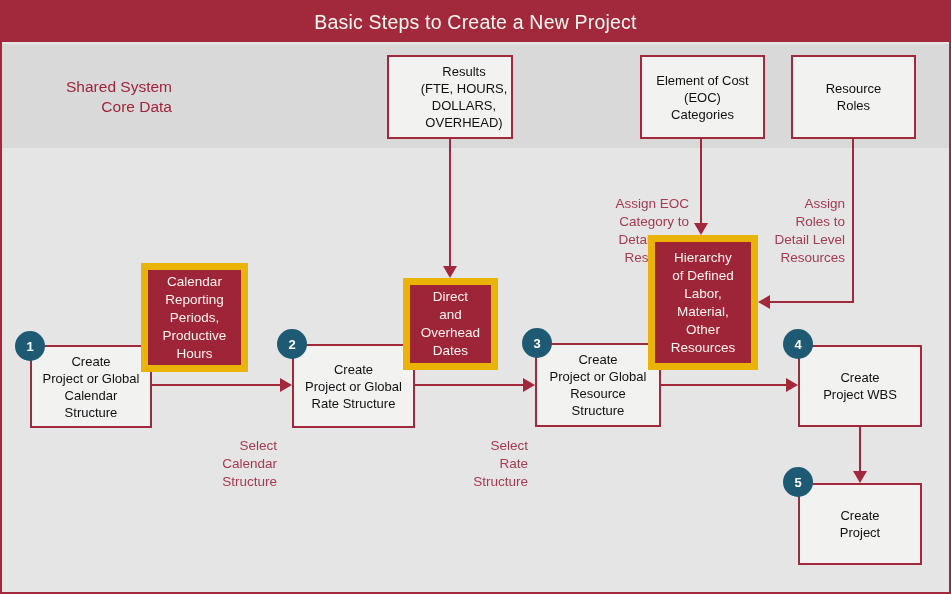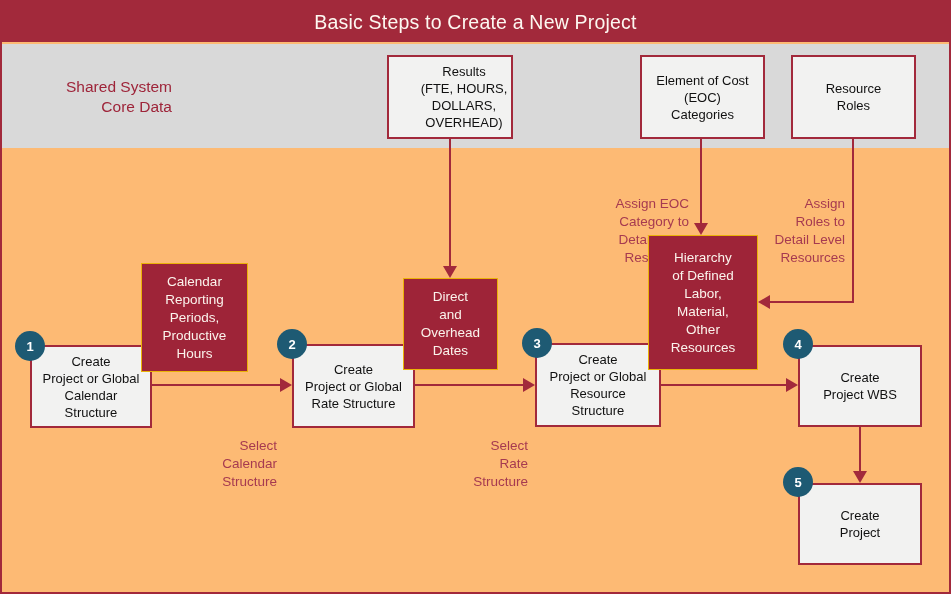--- a/index.html
+++ b/index.html
@@ -1,37 +1,37 @@
 <!DOCTYPE html>
 <html><head>
 <meta charset="utf-8">
 <style>
   html,body{margin:0;padding:0;background:#ffffff;}
   #canvas{
-    position:relative;width:951px;height:594px;background:#fdba74;overflow:hidden;
+    position:relative;width:951px;height:594px;background:#e5e5e5;overflow:hidden;
     font-family:"Liberation Sans", sans-serif;
   }
   .frame{position:absolute;inset:0;border:2px solid #A2293B;z-index:10;pointer-events:none;}
   .titlebar{
     position:absolute;left:2px;top:2px;width:947px;height:40px;background:#A2293B;
     display:flex;align-items:center;justify-content:center;z-index:5;
   }
   .titlebar .t{color:#FDF8F1;font-size:19.5px;letter-spacing:.2px;}
   .band{position:absolute;left:2px;top:44px;width:947px;height:104px;background:#D9D9D9;z-index:0;}
   .band-label{
     position:absolute;left:27px;top:77px;width:145px;text-align:right;
     color:#9E2439;font-size:15.5px;line-height:20px;white-space:pre-line;z-index:2;
   }
   .lightbox{
     position:absolute;background:#F2F2F1;border:2px solid #A2293B;box-sizing:border-box;
     display:flex;align-items:center;justify-content:center;text-align:center;
     color:#111111;font-size:13px;line-height:17px;white-space:pre-line;z-index:2;
   }
   .darkbox{
-    position:absolute;background:#9E2438;border:1px solid #eab308;box-sizing:border-box;
+    position:absolute;background:#9E2438;border:7px solid #eab308;box-sizing:border-box;
     display:flex;align-items:center;justify-content:center;text-align:center;
     color:#FBF3EC;font-size:13.5px;line-height:18px;white-space:pre-line;z-index:3;
   }
   .badge{
     position:absolute;width:30px;height:30px;border-radius:50%;background:#1E5A73;
     display:flex;align-items:center;justify-content:center;color:#ffffff;
     font-size:13px;font-weight:bold;z-index:4;
   }
   .note{
     position:absolute;color:#A63A50;font-size:13.5px;line-height:18px;text-align:right;

